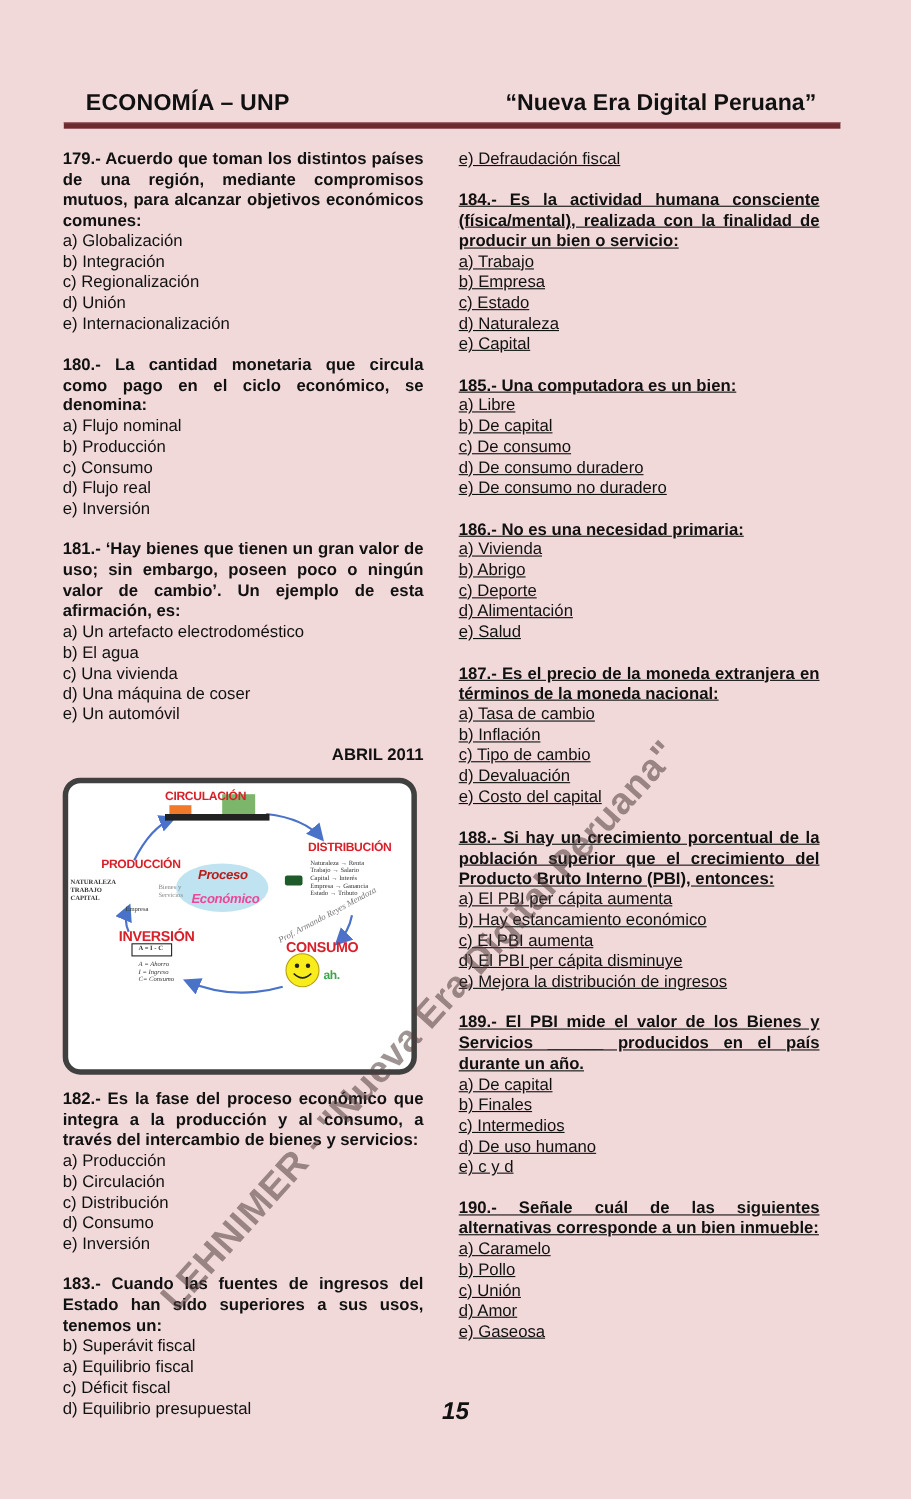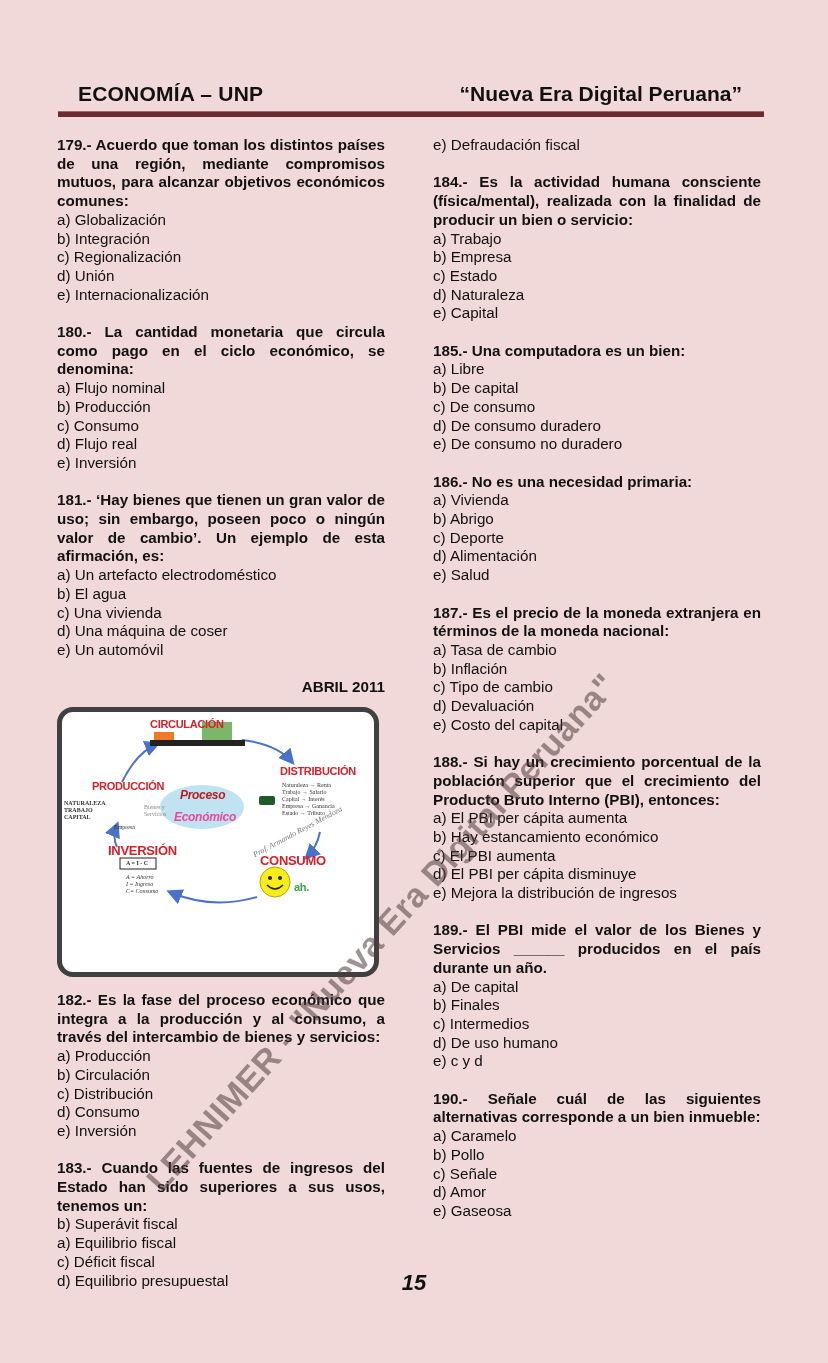--- a/index.html
+++ b/index.html
@@ -24,21 +24,21 @@
   .rule {
     position:absolute; left:58px; top:111px; width:706px; height:5px;
     background:#6e2a2e;
     border-top:1px solid #a06a6c;
   }
   .col {
     position:absolute; width:328px;
     font-size:15.2px; line-height:18.7px;
   }
   .col.left { left:57px; top:136px; }
-  .col.right { left:433px; top:136px; }
+  .col.right { left:417px; top:136px;text-decoration:underline; }
   .q { margin:0; }
   .q + .q { margin-top:18.7px; }
   .stem {
     font-weight:bold; text-align:justify; text-align-last:left;
   }
   .opt { white-space:nowrap; }
   .date {
     text-align:right; font-weight:bold; margin-top:18.7px; margin-bottom:10px;
   }
   .diagram {
@@ -239,21 +239,21 @@
     <div class="opt">b) Finales</div>
     <div class="opt">c) Intermedios</div>
     <div class="opt">d) De uso humano</div>
     <div class="opt">e) c  y  d</div>
   </div>
 
   <div class="q">
     <div class="stem">190.-  Señale cuál de las siguientes alternativas corresponde a un bien inmueble:</div>
     <div class="opt">a) Caramelo</div>
     <div class="opt">b) Pollo</div>
-    <div class="opt">c) Señale</div>
+    <div class="opt">c) Unión</div>
     <div class="opt">d) Amor</div>
     <div class="opt">e) Gaseosa</div>
   </div>
 </div>
 
 <div class="watermark">LEHNIMER - "Nueva Era Digital Peruana"</div>
 
 <div class="page-number">15</div>
 
 </body></html>

